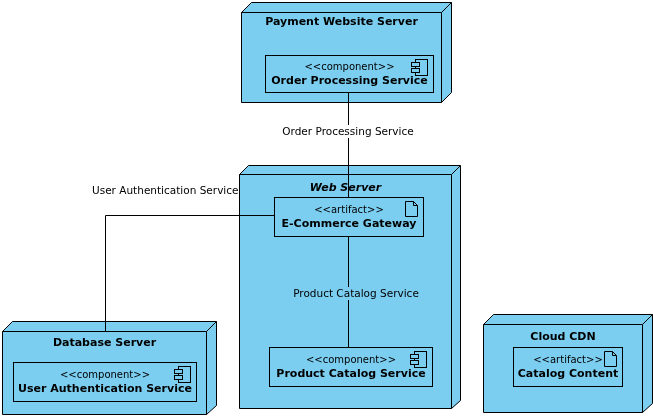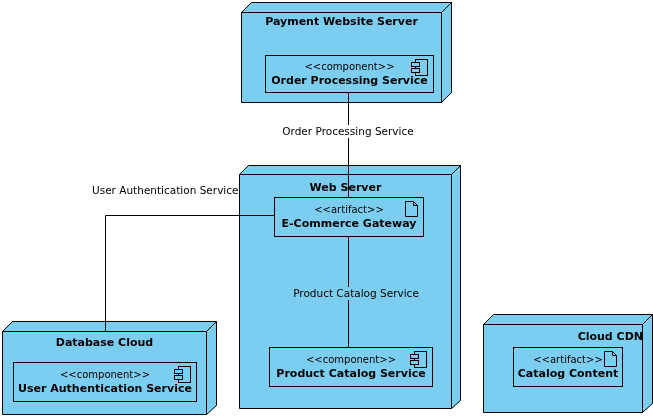--- a/index.html
+++ b/index.html
@@ -66,21 +66,21 @@
       <div class="stereo">&lt;&lt;component&gt;&gt;</div>
       <div class="ename">Order Processing Service</div>
     </div>
   </div>
 
   <div class="node" style="left:239px; top:165px; width:223px; height:245px;">
     <svg class="node-shape" width="223" height="245">
       <polygon points="0.5,9.5 9.5,0.5 221.5,0.5 221.5,235.5 212.5,243.5 0.5,243.5" fill="#7CCEF1" stroke="#000" stroke-width="1"></polygon>
       <path d="M0.5,9.5 H212.5 M212.5,9.5 V243.5 M212.5,9.5 L221.5,0.5" fill="none" stroke="#000" stroke-width="1"></path>
     </svg>
-    <div class="node-title" style="left:0; top:16px; width:213px;">Web Server</div>
+    <div class="node-title" style="left:0; top:16px; width:213px;font-style:italic;">Web Server</div>
     <div class="uml-el" style="left:35px; top:32px; width:150px; height:40px;">
       <svg class="el-icon" width="13" height="16" viewBox="0 0 13 16">
         <path d="M0.5,0.5 H8.5 L12.5,4.5 V15.5 H0.5 Z" fill="#7CCEF1" stroke="#000"></path>
         <path d="M8.5,0.5 V4.5 H12.5" fill="none" stroke="#000"></path>
       </svg>
       <div class="stereo">&lt;&lt;artifact&gt;&gt;</div>
       <div class="ename">E-Commerce Gateway</div>
     </div>
     <div class="uml-el" style="left:30px; top:182px; width:164px; height:40px;">
       <svg class="el-icon" width="17" height="17" viewBox="0 0 17 17">
@@ -91,38 +91,38 @@
       <div class="stereo">&lt;&lt;component&gt;&gt;</div>
       <div class="ename">Product Catalog Service</div>
     </div>
   </div>
 
   <div class="node" style="left:2px; top:321px; width:216px; height:95px;">
     <svg class="node-shape" width="216" height="95">
       <polygon points="0.5,10.5 10.5,0.5 214.5,0.5 214.5,84.5 204.5,93.5 0.5,93.5" fill="#7CCEF1" stroke="#000" stroke-width="1"></polygon>
       <path d="M0.5,10.5 H204.5 M204.5,10.5 V93.5 M204.5,10.5 L214.5,0.5" fill="none" stroke="#000" stroke-width="1"></path>
     </svg>
-    <div class="node-title" style="left:0; top:15px; width:205px;">Database Cloud</div>
+    <div class="node-title" style="left:0; top:15px; width:205px;">Database Server</div>
     <div class="uml-el" style="left:11px; top:41px; width:184px; height:40px;">
       <svg class="el-icon" width="17" height="17" viewBox="0 0 17 17">
         <rect x="4.5" y="0.5" width="12" height="16" fill="#7CCEF1" stroke="#000"></rect>
         <rect x="0.5" y="3.5" width="8" height="4" fill="#7CCEF1" stroke="#000"></rect>
         <rect x="0.5" y="9.5" width="8" height="4" fill="#7CCEF1" stroke="#000"></rect>
       </svg>
       <div class="stereo">&lt;&lt;component&gt;&gt;</div>
       <div class="ename">User Authentication Service</div>
     </div>
   </div>
 
   <div class="node" style="left:483px; top:314px; width:171px; height:100px;">
     <svg class="node-shape" width="171" height="100">
       <polygon points="0.5,10.5 10.5,0.5 169.5,0.5 169.5,89.5 159.5,98.5 0.5,98.5" fill="#7CCEF1" stroke="#000" stroke-width="1"></polygon>
       <path d="M0.5,10.5 H159.5 M159.5,10.5 V98.5 M159.5,10.5 L169.5,0.5" fill="none" stroke="#000" stroke-width="1"></path>
     </svg>
-    <div class="node-title" style="left:0; top:16px; width:160px;text-align:right;">Cloud CDN</div>
+    <div class="node-title" style="left:0; top:16px; width:160px;">Cloud CDN</div>
     <div class="uml-el" style="left:30px; top:33px; width:110px; height:40px;">
       <svg class="el-icon" width="13" height="16" viewBox="0 0 13 16">
         <path d="M0.5,0.5 H8.5 L12.5,4.5 V15.5 H0.5 Z" fill="#7CCEF1" stroke="#000"></path>
         <path d="M8.5,0.5 V4.5 H12.5" fill="none" stroke="#000"></path>
       </svg>
       <div class="stereo">&lt;&lt;artifact&gt;&gt;</div>
       <div class="ename">Catalog Content</div>
     </div>
   </div>
 

